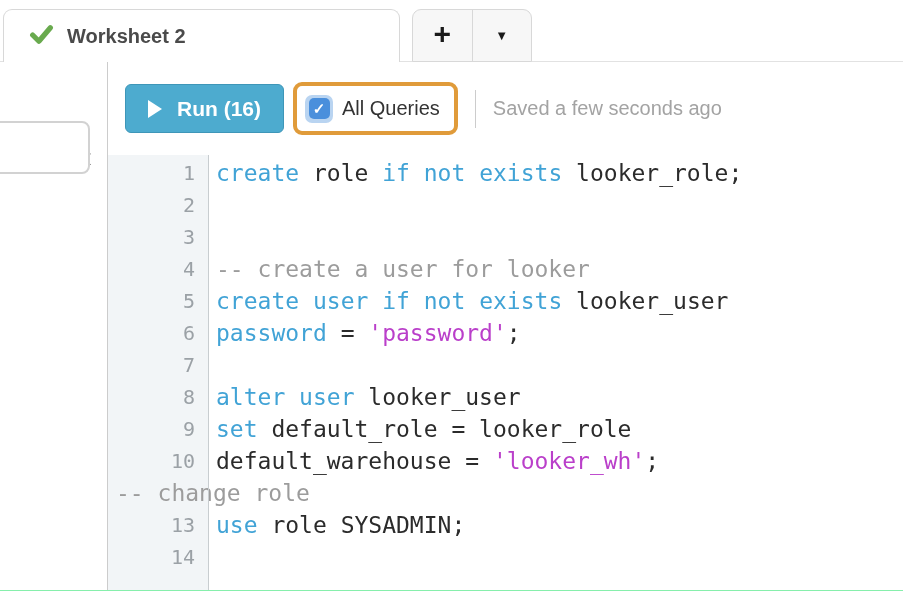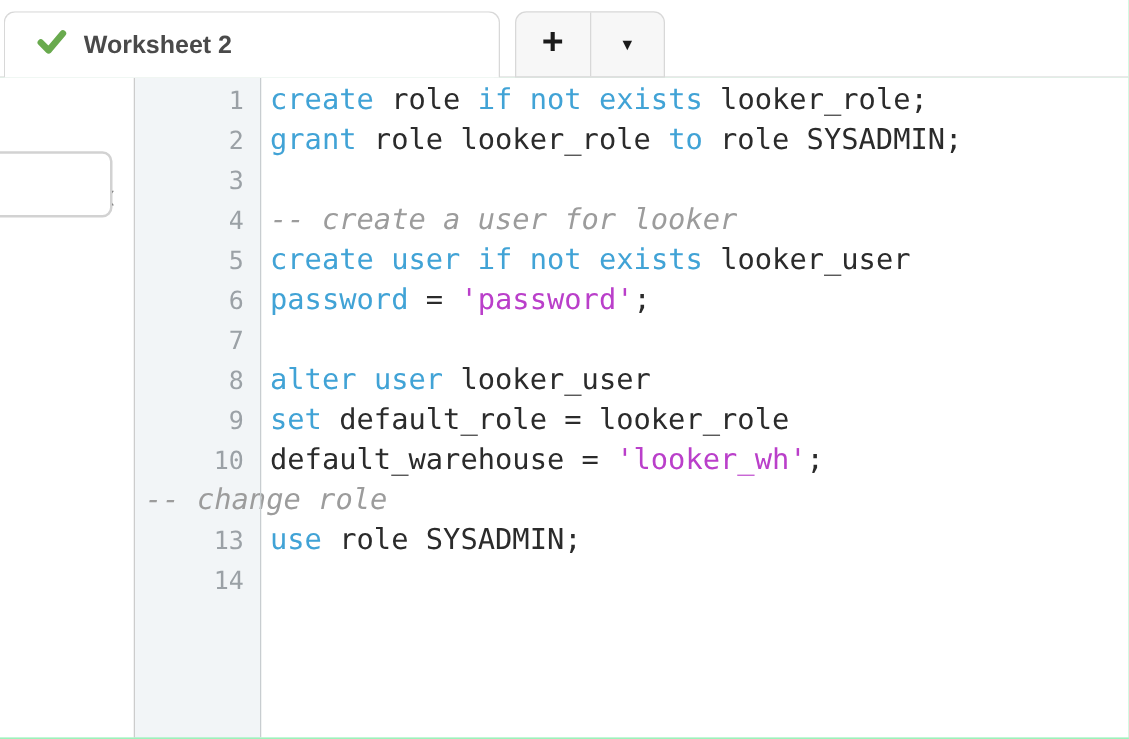--- a/index.html
+++ b/index.html
@@ -60,21 +60,21 @@
     flex:1; position:relative; overflow:hidden; padding-top:2px;
     font-family:"DejaVu Sans Mono", monospace; font-size:23px;
     background:linear-gradient(90deg, #f2f5f7 0, #f2f5f7 100px, #fff 100px);
   }
   .gut-line { position:absolute; left:100px; top:0; width:1px; height:100%; background:#c8cdd0; }
   .ed-row { display:flex; height:32px; line-height:32px; }
   .gut { width:100px; flex:none; text-align:right; padding-right:13px; color:#9ba1a6; font-size:20px; }
   .code { padding-left:8px; white-space:pre; color:#2b2b2b; }
   .tok-kw { color:#41a3d6;text-align:right; }
   .tok-st { color:#ba3fca; }
-  .tok-cm { color:#9c9c9c;font-style:italic; }
+  .tok-cm { color:#9c9c9c; }
   .tok-pl { color:#2b2b2b;text-align:center; }
 </style>
 </head>
 <body>
 
 <div class="screen">
 
   <div class="tabbar">
     <div class="tab-active">
       <span class="tab-check">
@@ -100,30 +100,45 @@
             <polygon points="16.6,0.8 24.8,3.6 18.6,9.8" fill="#3d3d3d"></polygon>
           </svg>
         </span>
         <span class="collapse">«</span>
       </div>
       <div class="side-box"></div>
     </div>
 
     <div class="main">
 
+      <div class="toolbar">
+        <button class="run">
+          <span class="play"></span>
+          <span>Run (16)</span>
+        </button>
+        <div class="aq-box">
+          <span class="cb-glow">
+            <span class="cb">
+              <span class="cb-check">✓</span>
+            </span>
+          </span>
+          <span class="aq-label">All Queries</span>
+        </div>
+        <div class="tb-div"></div>
+        <span class="saved">Saved a few seconds ago</span>
+      </div>
 
       <div class="editor" id="editor">
         <div class="gut-line"></div>
       <div class="ed-row">
             <div class="gut">1</div>
             <div class="code"><span class="tok-kw">create</span><span class="tok-pl"> role </span><span class="tok-kw">if</span><span class="tok-pl"> </span><span class="tok-kw">not</span><span class="tok-pl"> </span><span class="tok-kw">exists</span><span class="tok-pl"> looker_role;</span></div>
           </div>
           <div class="ed-row">
             <div class="gut">2</div>
-            <div class="code"><span class="tok-kw">grant</span><span class="tok-pl"> role looker_role </span><span class="tok-kw">to</span><span class="tok-pl"> role SYSADMIN;</span></div>
           </div>
           <div class="ed-row">
             <div class="gut">3</div>
             <div class="code"></div>
           </div>
           <div class="ed-row">
             <div class="gut">4</div>
             <div class="code"><span class="tok-cm">-- create a user for looker</span></div>
           </div>
           <div class="ed-row">

